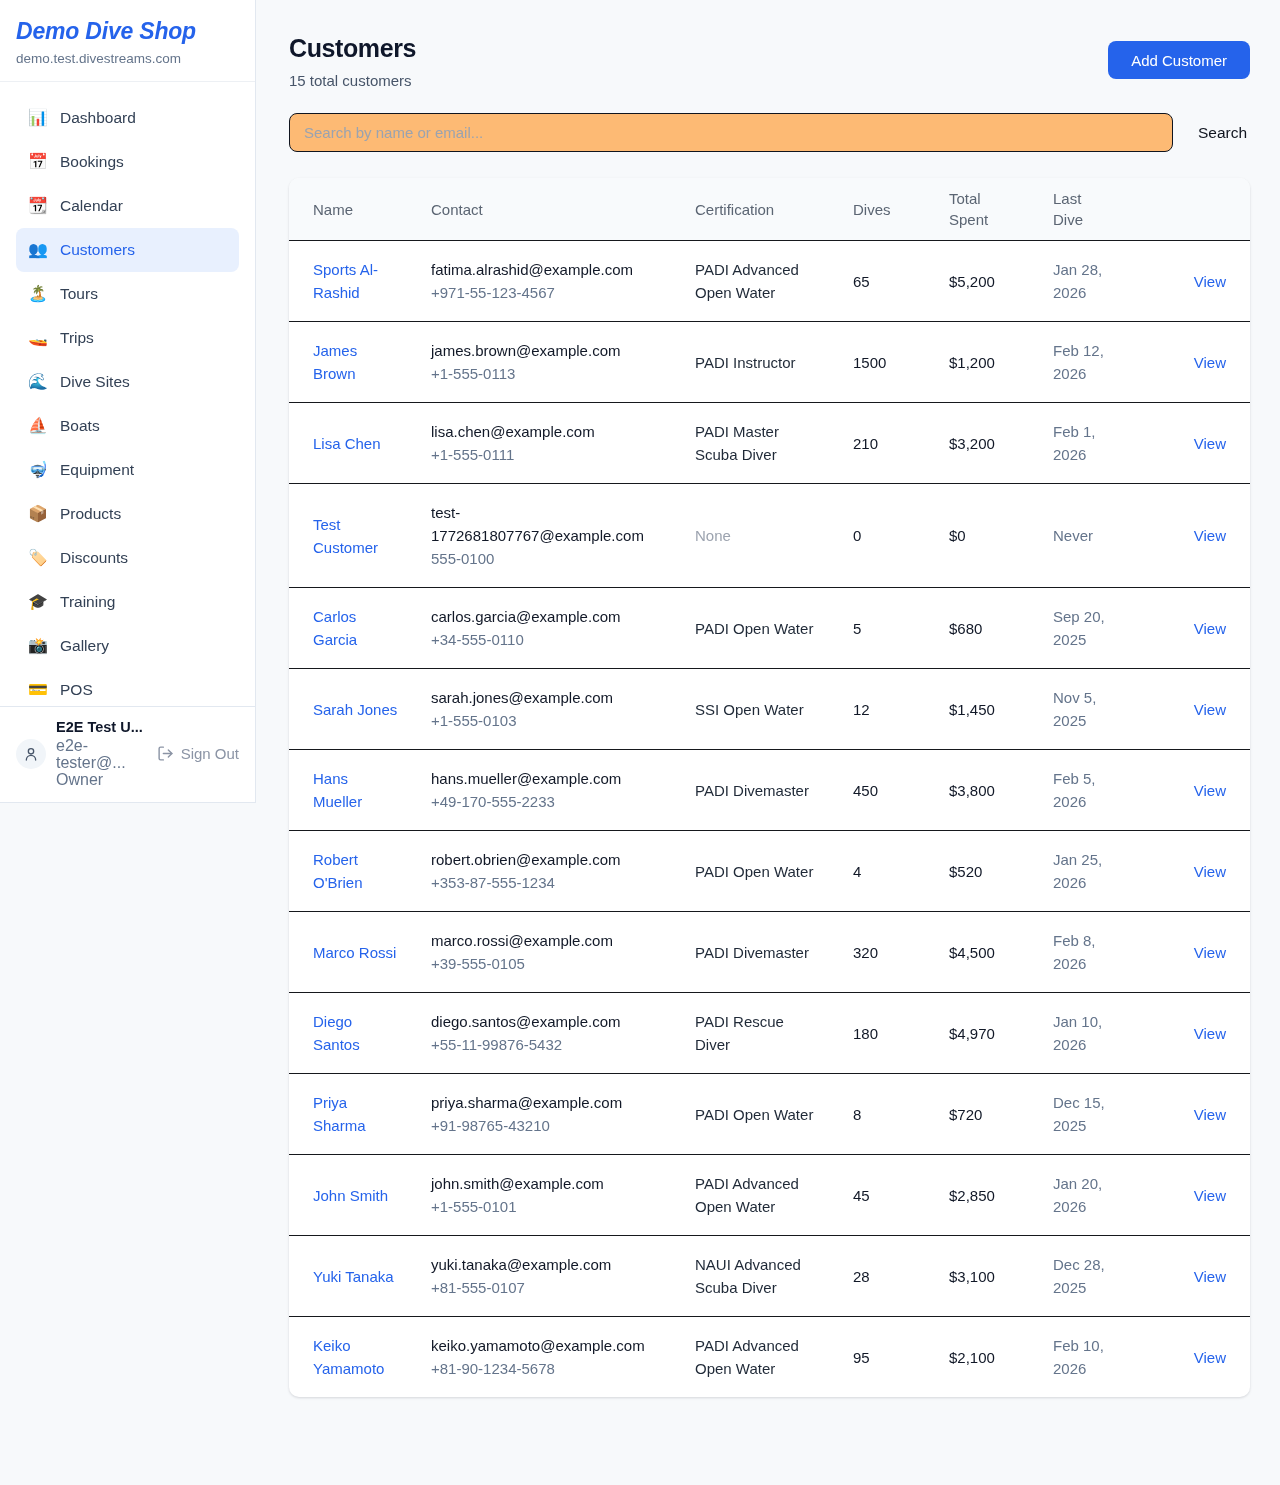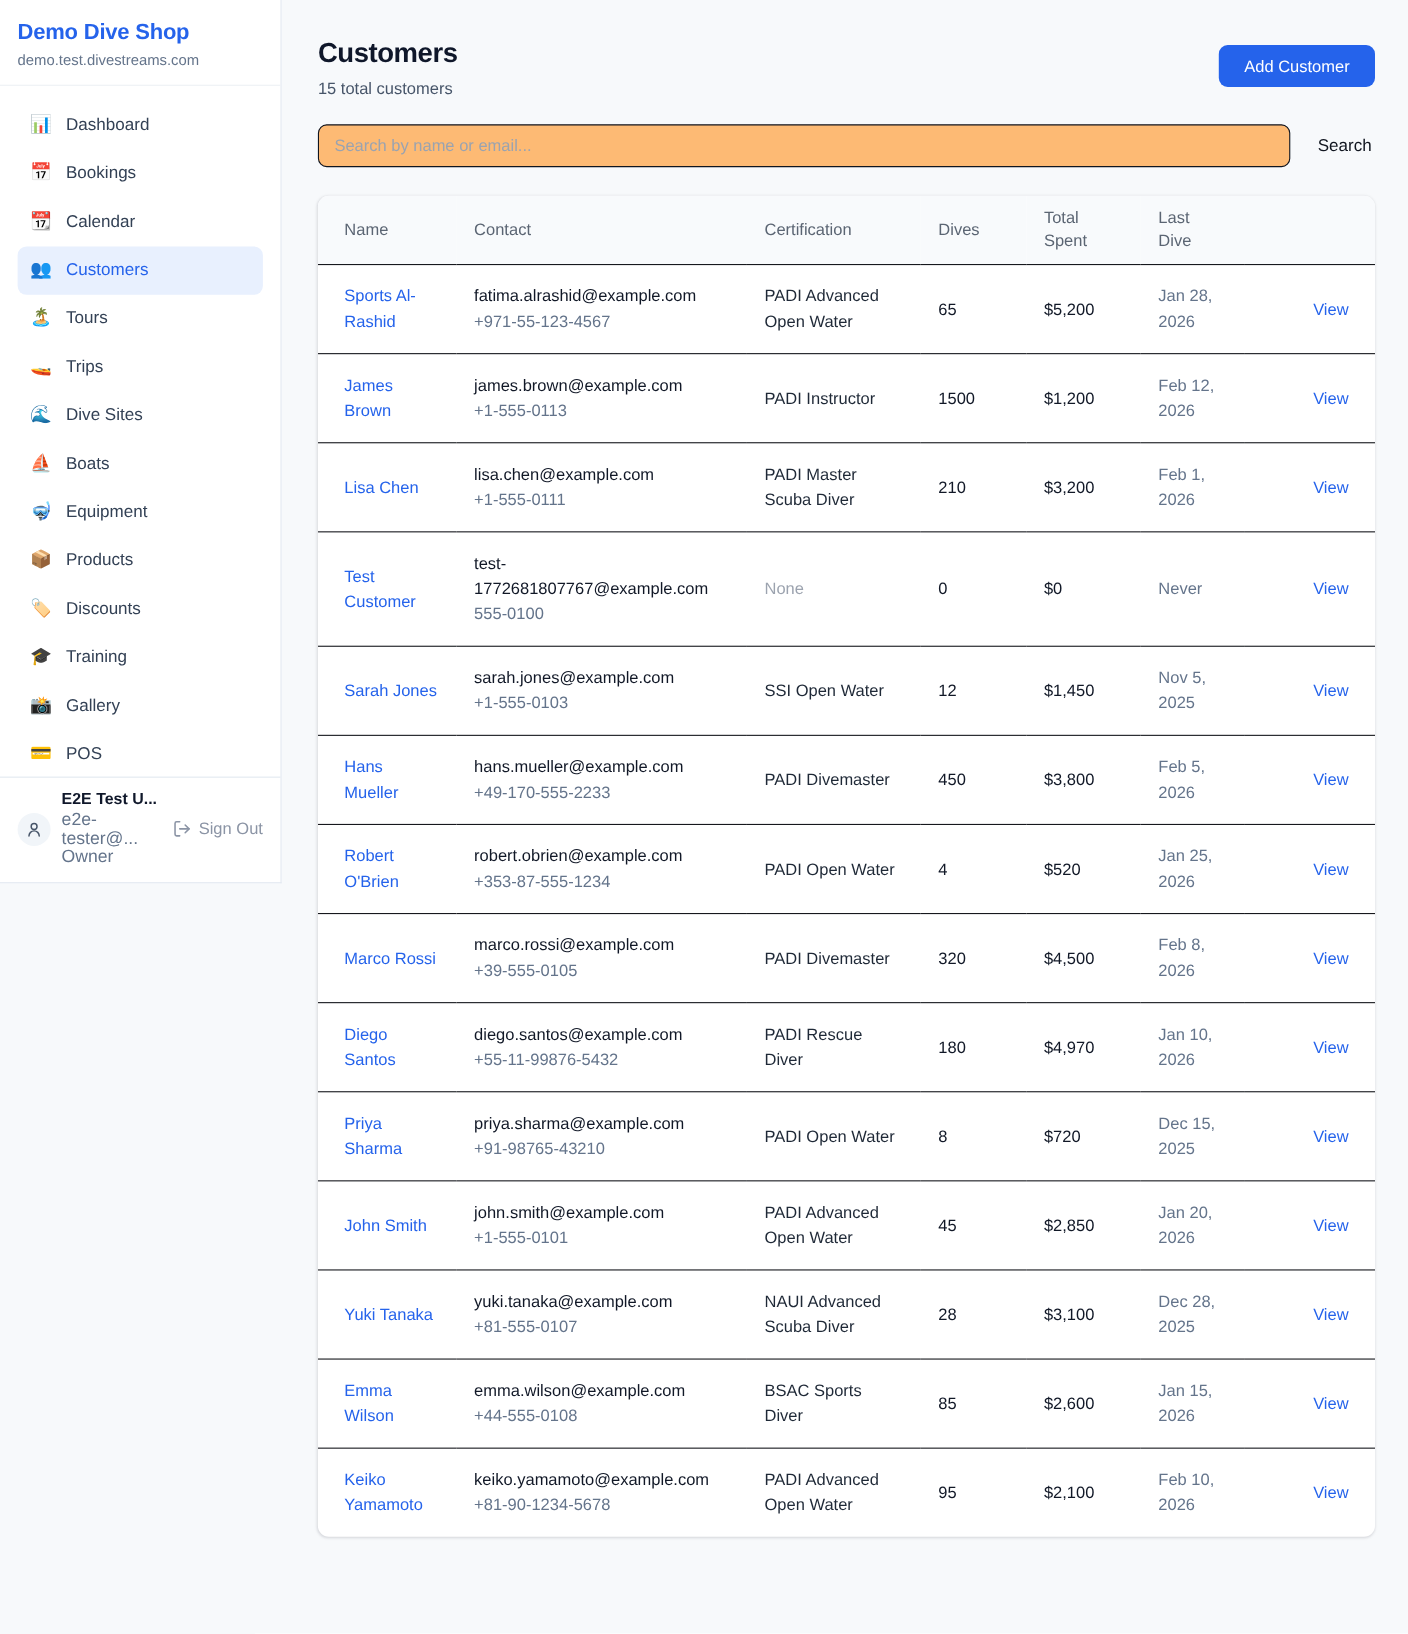--- a/index.html
+++ b/index.html
@@ -9,21 +9,21 @@
     background:#f7f9fb;
     font-family:"Liberation Sans", sans-serif;
     color:#111827; font-size:15px;
   }
   
   .sidebar {
     position:absolute; left:0; top:0; width:256px; height:803px;
     background:#ffffff; border-right:1px solid #e2e8f0; border-bottom:1px solid #e2e8f0;
   }
   .shop-header { padding:18px 16px 15px; border-bottom:1px solid #edf0f4; }
-  .shop-name { color:#2563eb; font-size:20px; font-weight:700; margin:0 0 6px; letter-spacing:-0.2px; }
+  .shop-name { color:#2563eb; font-size:23px; font-weight:700; margin:0 0 6px; letter-spacing:-0.2px;font-style:italic; }
   .shop-domain { color:#64748b; font-size:13.5px; }
   .nav { padding:14px 16px 0; }
   .nav-item {
     display:flex; align-items:center; gap:12px;
     padding:10px 12px; border-radius:8px; cursor:pointer;
     color:#334155; font-size:15.5px; line-height:24px;
   }
   .nav-item.active { background:#e8f0fe; color:#2563eb; }
   .nav-icon { width:20px; text-align:center; font-size:16px; line-height:24px; flex:0 0 20px; }
   .sidebar-footer {
@@ -250,20 +250,32 @@
               <div class="email">test-1772681807767@example.com</div>
               <div class="phone">555-0100</div>
             </td>
             <td class="c-cert muted">None</td>
             <td class="c-dives">0</td>
             <td class="c-spent">$0</td>
             <td class="c-last">Never</td>
             <td class="c-view"><a href="#">View</a></td>
           </tr>
           <tr>
+            <td class="c-name"><a href="#">Carlos Garcia</a></td>
+            <td>
+              <div class="email">carlos.garcia@example.com</div>
+              <div class="phone">+34-555-0110</div>
+            </td>
+            <td class="c-cert">PADI Open Water</td>
+            <td class="c-dives">5</td>
+            <td class="c-spent">$680</td>
+            <td class="c-last">Sep 20, 2025</td>
+            <td class="c-view"><a href="#">View</a></td>
+          </tr>
+          <tr>
             <td class="c-name"><a href="#">Sarah Jones</a></td>
             <td>
               <div class="email">sarah.jones@example.com</div>
               <div class="phone">+1-555-0103</div>
             </td>
             <td class="c-cert">SSI Open Water</td>
             <td class="c-dives">12</td>
             <td class="c-spent">$1,450</td>
             <td class="c-last">Nov 5, 2025</td>
             <td class="c-view"><a href="#">View</a></td>
@@ -346,32 +358,20 @@
               <div class="email">yuki.tanaka@example.com</div>
               <div class="phone">+81-555-0107</div>
             </td>
             <td class="c-cert">NAUI Advanced Scuba Diver</td>
             <td class="c-dives">28</td>
             <td class="c-spent">$3,100</td>
             <td class="c-last">Dec 28, 2025</td>
             <td class="c-view"><a href="#">View</a></td>
           </tr>
           <tr>
-            <td class="c-name"><a href="#">Emma Wilson</a></td>
-            <td>
-              <div class="email">emma.wilson@example.com</div>
-              <div class="phone">+44-555-0108</div>
-            </td>
-            <td class="c-cert">BSAC Sports Diver</td>
-            <td class="c-dives">85</td>
-            <td class="c-spent">$2,600</td>
-            <td class="c-last">Jan 15, 2026</td>
-            <td class="c-view"><a href="#">View</a></td>
-          </tr>
-          <tr>
             <td class="c-name"><a href="#">Keiko Yamamoto</a></td>
             <td>
               <div class="email">keiko.yamamoto@example.com</div>
               <div class="phone">+81-90-1234-5678</div>
             </td>
             <td class="c-cert">PADI Advanced Open Water</td>
             <td class="c-dives">95</td>
             <td class="c-spent">$2,100</td>
             <td class="c-last">Feb 10, 2026</td>
             <td class="c-view"><a href="#">View</a></td>

